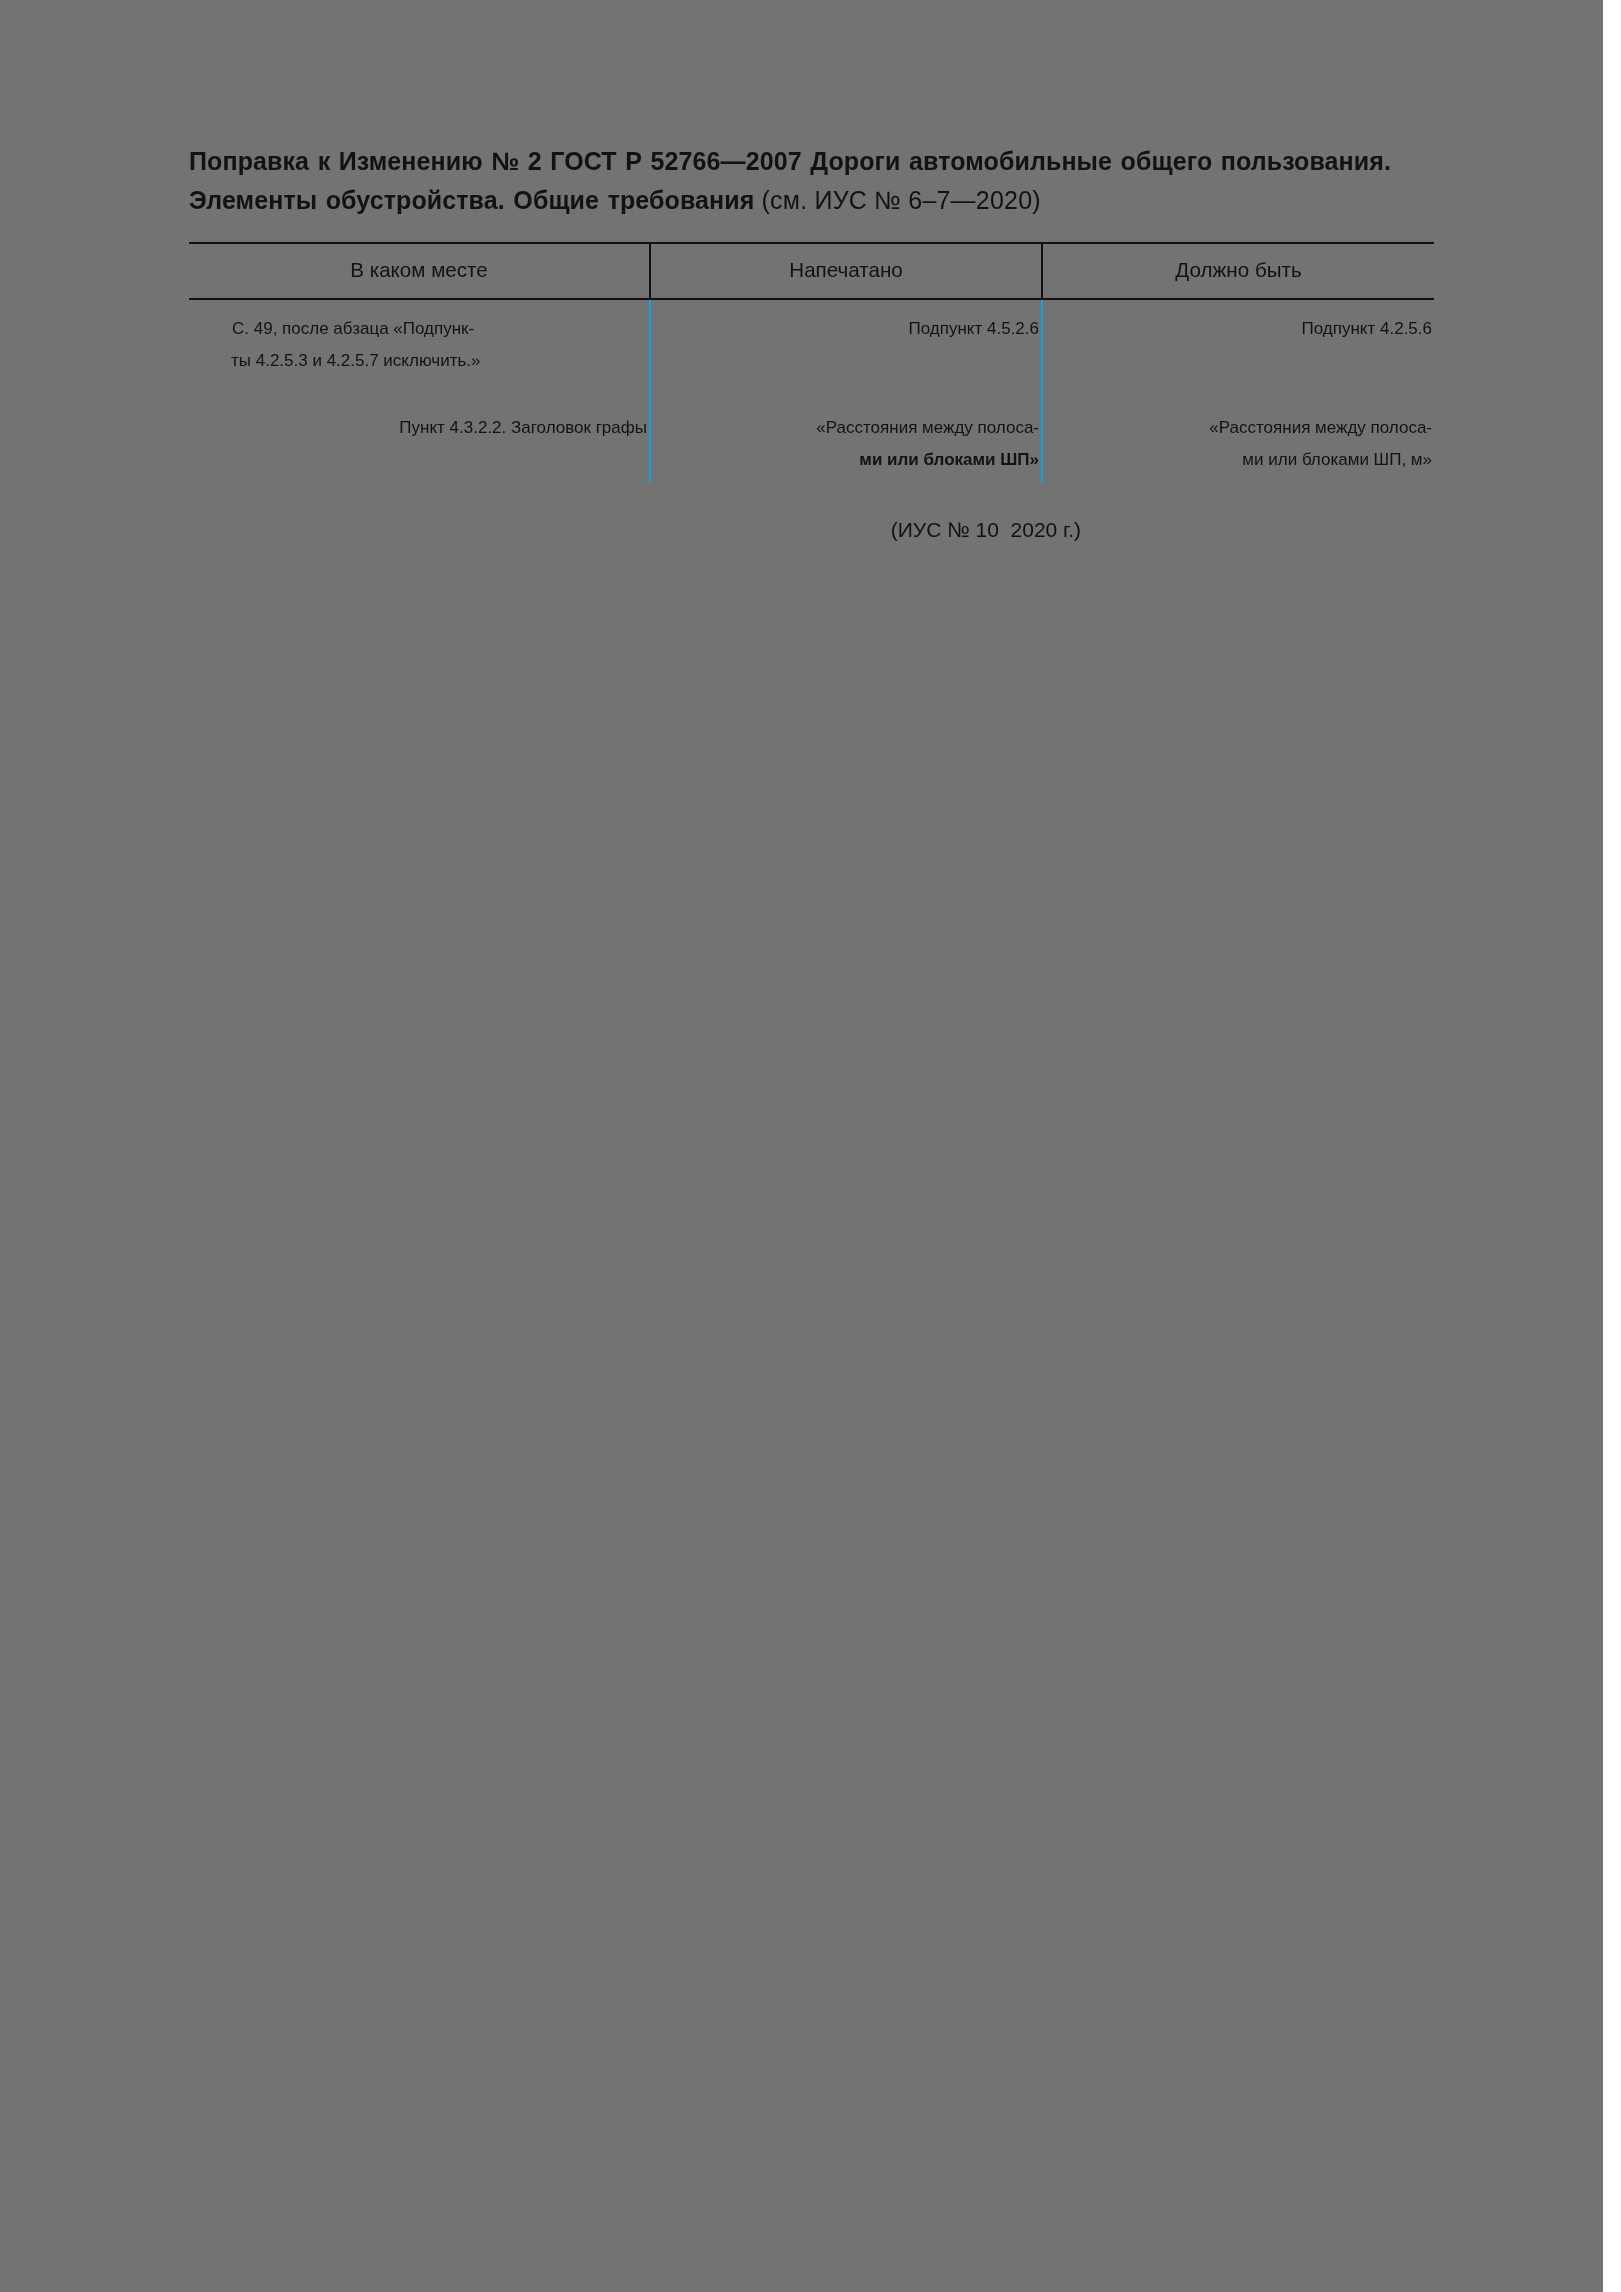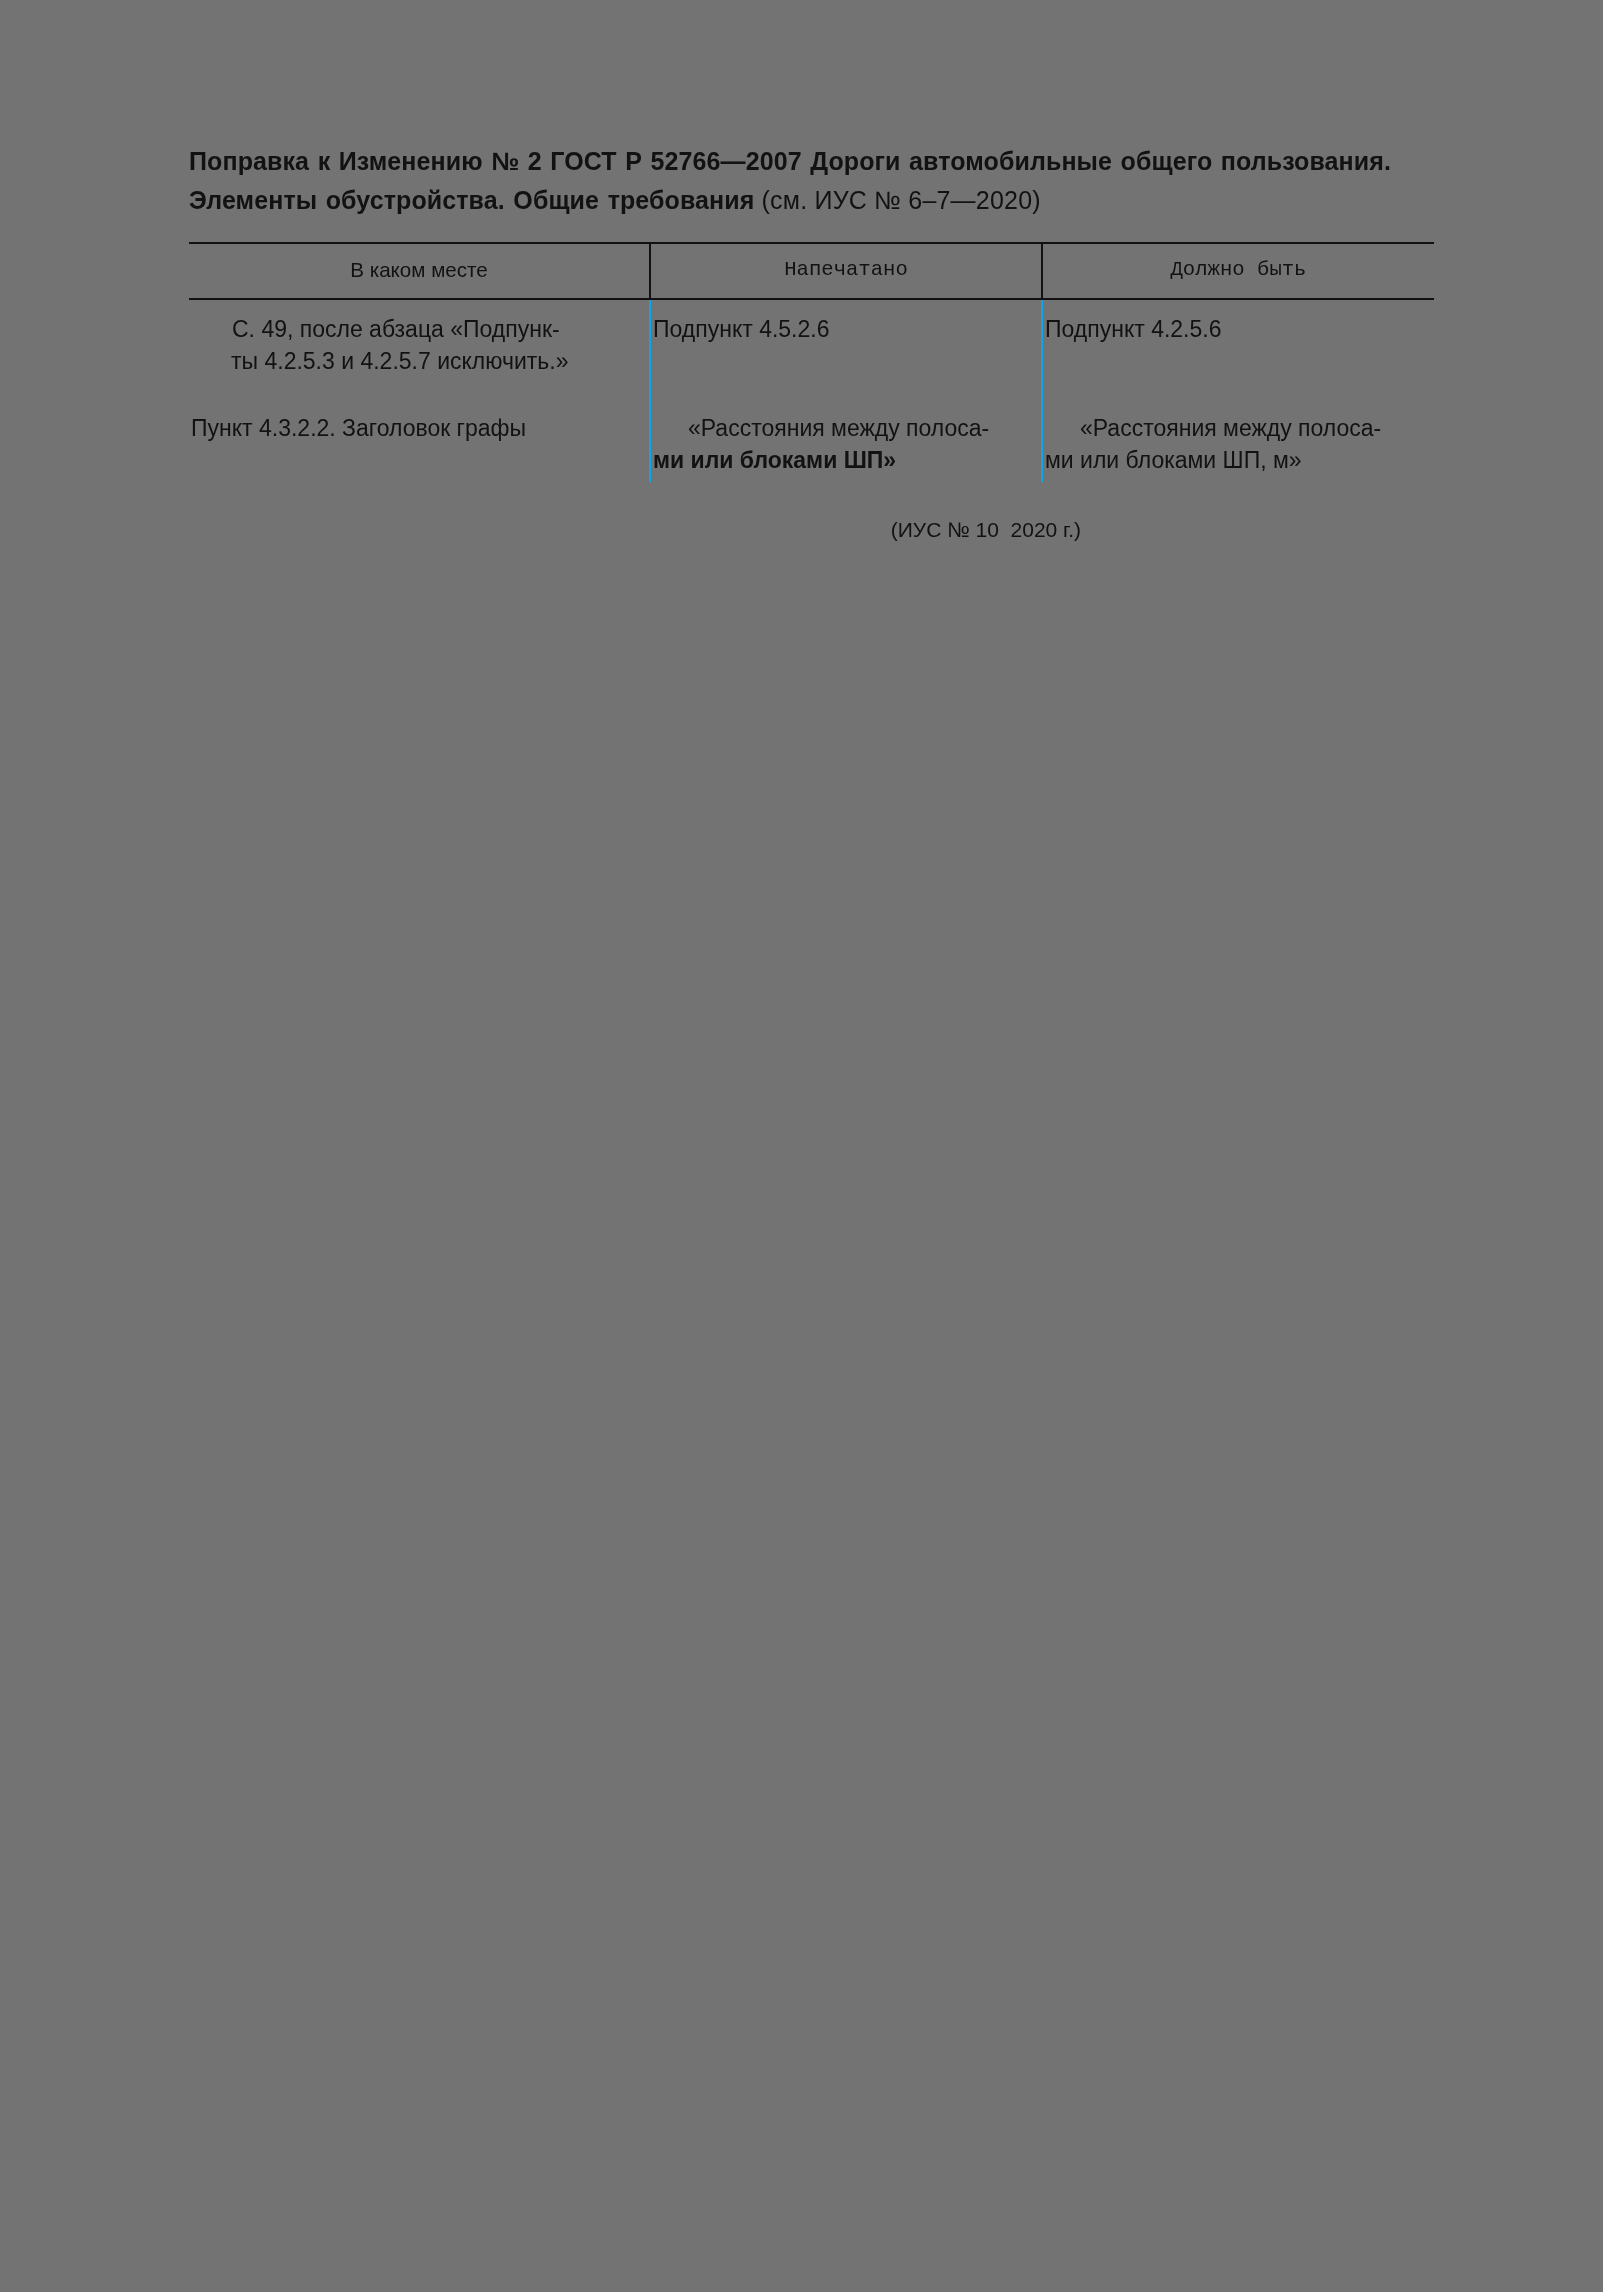--- a/index.html
+++ b/index.html
@@ -56,28 +56,28 @@
   .amend-table thead th {
     font-weight: normal;
     font-size: 20.6px;
     line-height: 29px;
     text-align: center;
     vertical-align: middle;
     padding: 11.8px 5.9px 13.7px 5.9px;
     border-top: 2.9px solid #111111;
     border-bottom: 2.9px solid #111111;
   }
-  .amend-table thead th.sep-l { border-left: 2px solid #111111; font-family: Liberation Mono, monospace; }
+  .amend-table thead th.sep-l { border-left: 2px solid #111111; }
 
   .amend-table tbody td {
-    font-size: 23px;
+    font-size: 17px;
     line-height: 32px;
     vertical-align: top;
     padding: 12.7px 2px 5.9px 2px;
-    text-align: left;
+    text-align: right;
   }
   .amend-table tbody td.sep-l { border-left: 2px solid #0ea5e9; }
 
   .amend-table tbody tr.row-gap td {
     padding-top: 29px;
   }
 
   .cell-just {
     text-align: justify;
     text-align-last: left;

